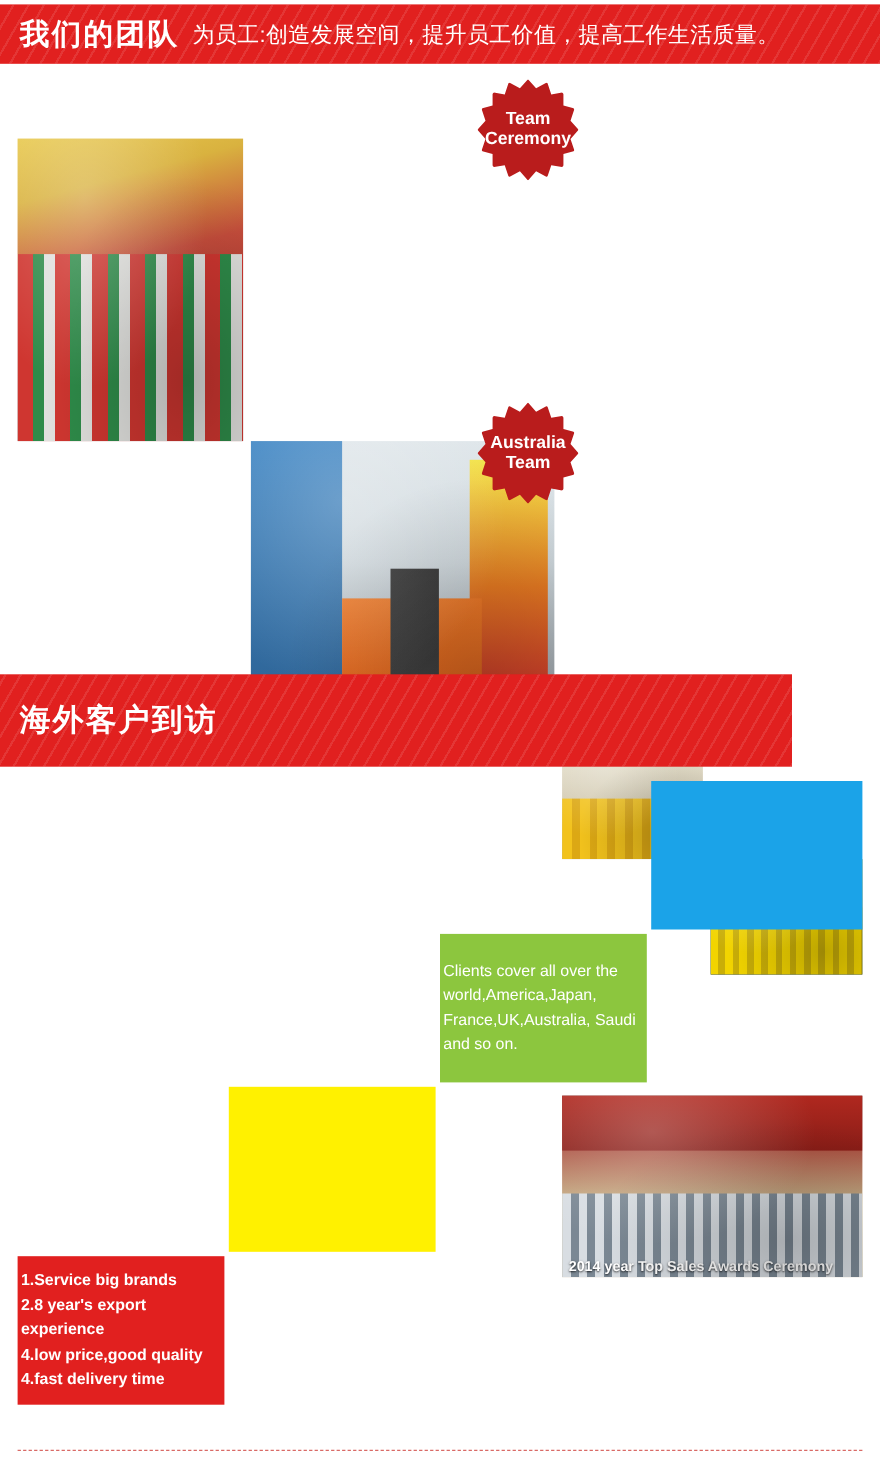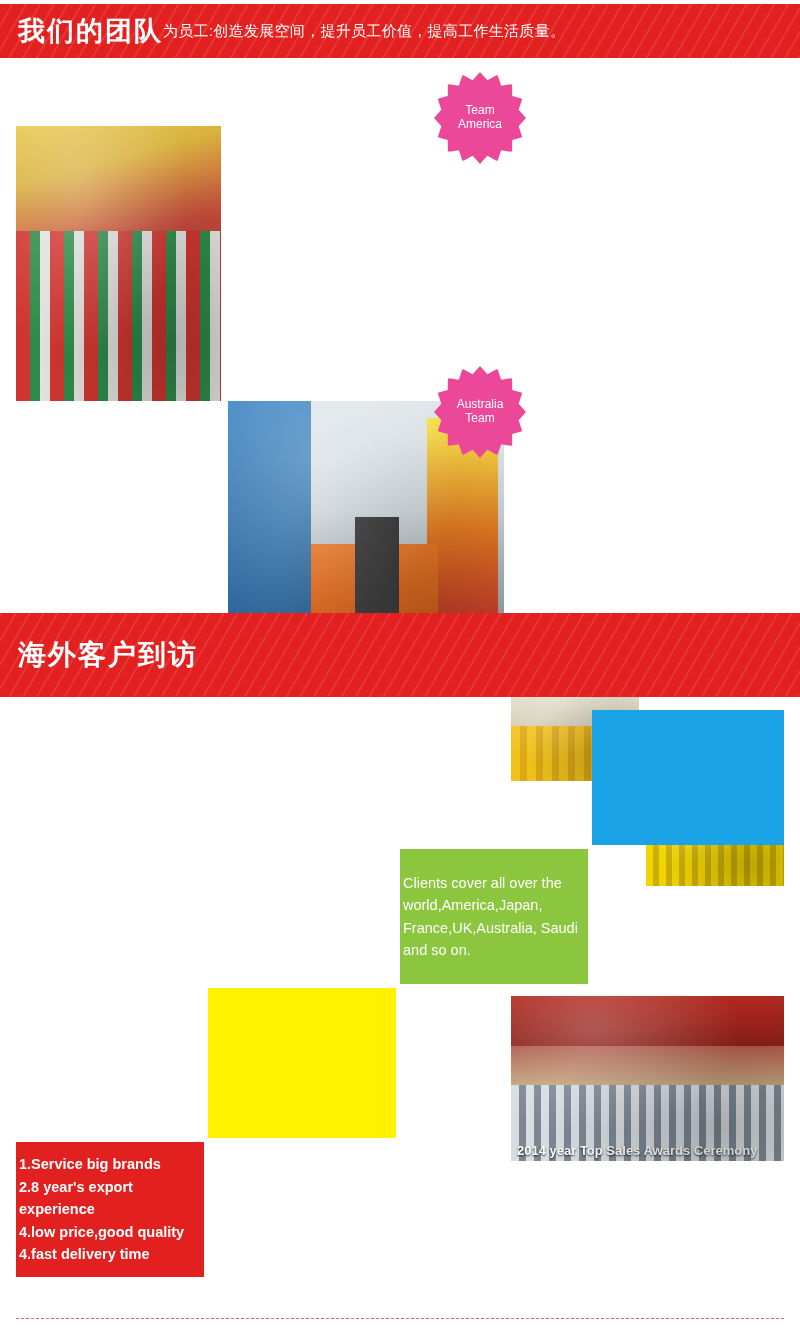--- a/index.html
+++ b/index.html
@@ -41,22 +41,22 @@
   }
   .banner-title {
     color: #ffffff;
     font-weight: bold;
     font-size: 27px;
     letter-spacing: 2px;
     white-space: nowrap;
   }
   .banner-sub {
     color: #ffffff;
-    font-size: 15px;
-    margin-left: 0;
+    font-size: 20px;
+    margin-left: 12px;
     white-space: nowrap;
     letter-spacing: 0.3px;
   }
 
   
   #banner-team { height: 54px; margin-top: 4px; }
   #banner-team .banner-inner { align-items: center; }
 
   
   #banner-clients { height: 84px; margin-top: 9px; }
@@ -82,24 +82,24 @@
     font-size: 13px;
     font-weight: bold;
     padding: 3px 6px;
     text-shadow: 0 1px 2px rgba(0,0,0,.8);
   }
 
   
   .burst {
     position: absolute;
     width: 92px; height: 92px;
-    background: #ec4899;
+    background: #b91c1c;
     color: #fff;
-    font-weight: normal;
-    font-size: 12px;
+    font-weight: bold;
+    font-size: 16px;
     line-height: 1.15;
     display: flex;
     align-items: center;
     justify-content: center;
     text-align: center;
     border-radius: 50%;
     clip-path: polygon(
       50% 0%, 58% 9%, 69% 3%, 73% 15%, 85% 13%, 85% 26%,
       96% 29%, 92% 41%, 100% 50%, 92% 59%, 96% 71%, 85% 74%,
       85% 87%, 73% 85%, 69% 97%, 58% 91%, 50% 100%, 42% 91%,
@@ -195,32 +195,32 @@
 <div class="tile ph" style="left:511px; top:178px; width:273px; height:165px;
             background:linear-gradient(180deg,#7e2f2c 0%,#a84539 25%,#c9b98e 60%,#9b8e6b 100%);">
   <div style="position:absolute;left:0;top:0;width:100%;height:30%;background:linear-gradient(180deg,#b0281f,#8a1d17);"></div>
   <div class="people" style="height:46%;background:repeating-linear-gradient(90deg,#d8dde2 0px,#d8dde2 8px,#7b8894 8px,#7b8894 15px);"></div>
   <div class="lbl">2014 year Top Sales Awards Ceremony</div>
 </div>
 
 <div class="burst" style="left:434px; top:72px;">
   <span>
     <span>Team</span><br>
-    <span>America</span>
+    <span>Ceremony</span>
   </span>
 </div>
 
 <div class="burst" style="left:434px; top:366px;">
   <span>
     <span>Australia</span><br>
     <span>Team</span>
   </span>
 </div>
 
-<div class="banner" id="banner-clients" style="position:absolute; left:0; top:604px; width:800px;">
+<div class="banner" id="banner-clients" style="position:absolute; left:0; top:604px; width:720px;">
   <div class="stripes"></div>
   <div class="banner-inner">
     <div class="banner-title">海外客户到访</div>
   </div>
 </div>
 
 <div class="tile" style="left:592px; top:710px; width:192px; height:135px; background:#1ba3e8;"></div>
 
 <div class="textblock green" style="left:400px; top:849px; width:188px; height:135px; display:flex; align-items:center;">
   <p>Clients cover all over the world,America,Japan, France,UK,Australia, Saudi and so on.</p>

